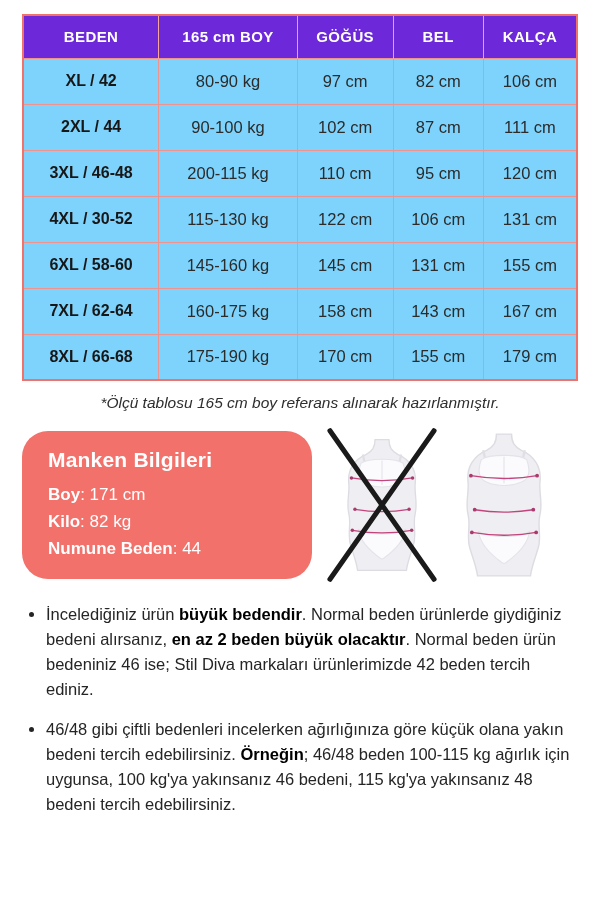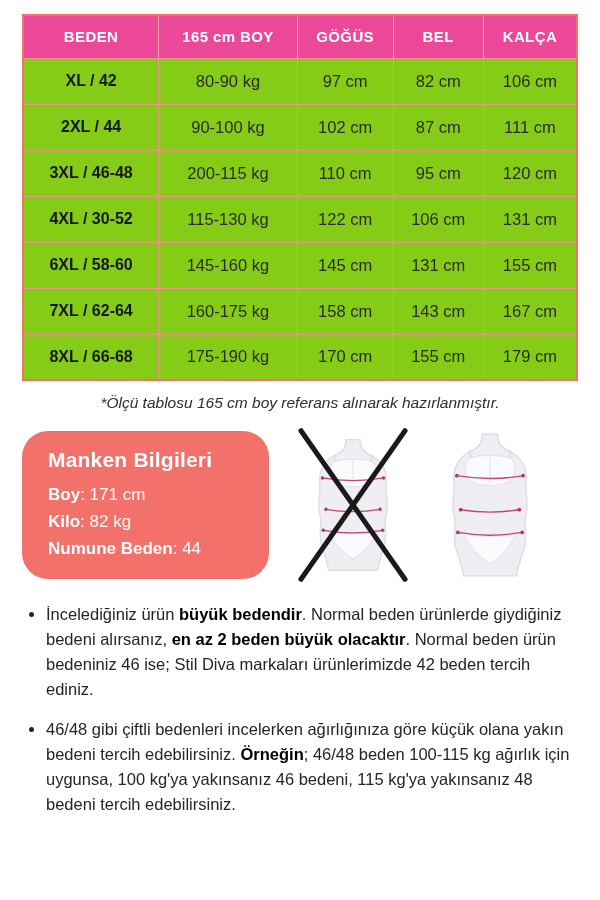--- a/index.html
+++ b/index.html
@@ -25,32 +25,32 @@
 
   
   .size-table {
     width:556px;
     margin:0 22px;
     border-collapse:collapse;
     table-layout:fixed;
     border:2px solid #f1716b;
   }
   .size-table th {
-    background:#ec4899;
+    background:#6d28d9;
     color:#ffffff;
     font-size:15px;
     font-weight:700;
     letter-spacing:.4px;
     height:43px;
     border-left:1.5px solid #f8a49d;
     text-align:center;
   }
   .size-table th:first-child { border-left:none; }
   .size-table td {
-    background:#84cc16;
+    background:#7dd3fc;
     border:1.5px solid #f0938d;
     height:46px;
     text-align:center;
     font-size:16.5px;
     color:#2b2b2b;
   }
   .size-table td.size-col {
     font-weight:700;
     color:#171717;
     font-size:16px;
@@ -66,21 +66,21 @@
   }
 
   
   .info-row {
     display:flex;
     align-items:center;
     margin:17px 22px 0 22px;
     height:152px;
   }
   .model-box {
-    width:247px;
+    width:290px;
     min-height:148px;
     background:#f2716b;
     border-radius:26px;
     color:#ffffff;
     padding:17px 9px 15px 26px;
     flex:none;
   }
   .model-box h2 {
     font-size:21px;
     font-weight:800;

